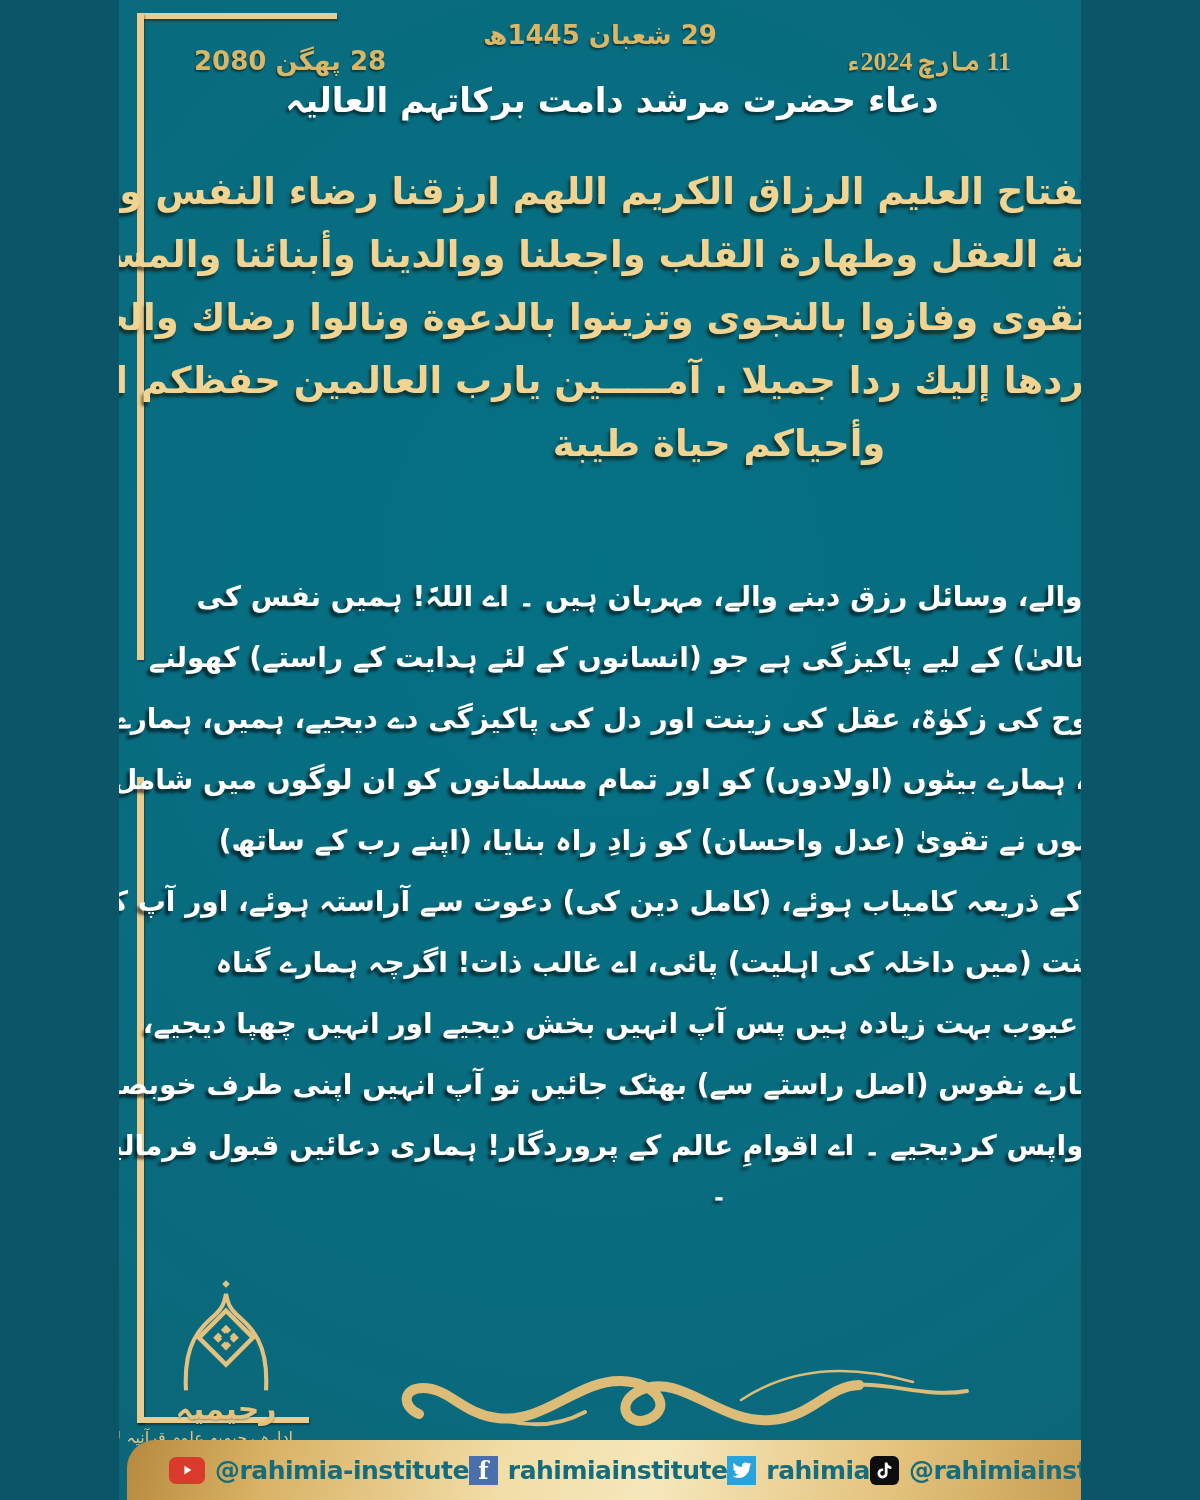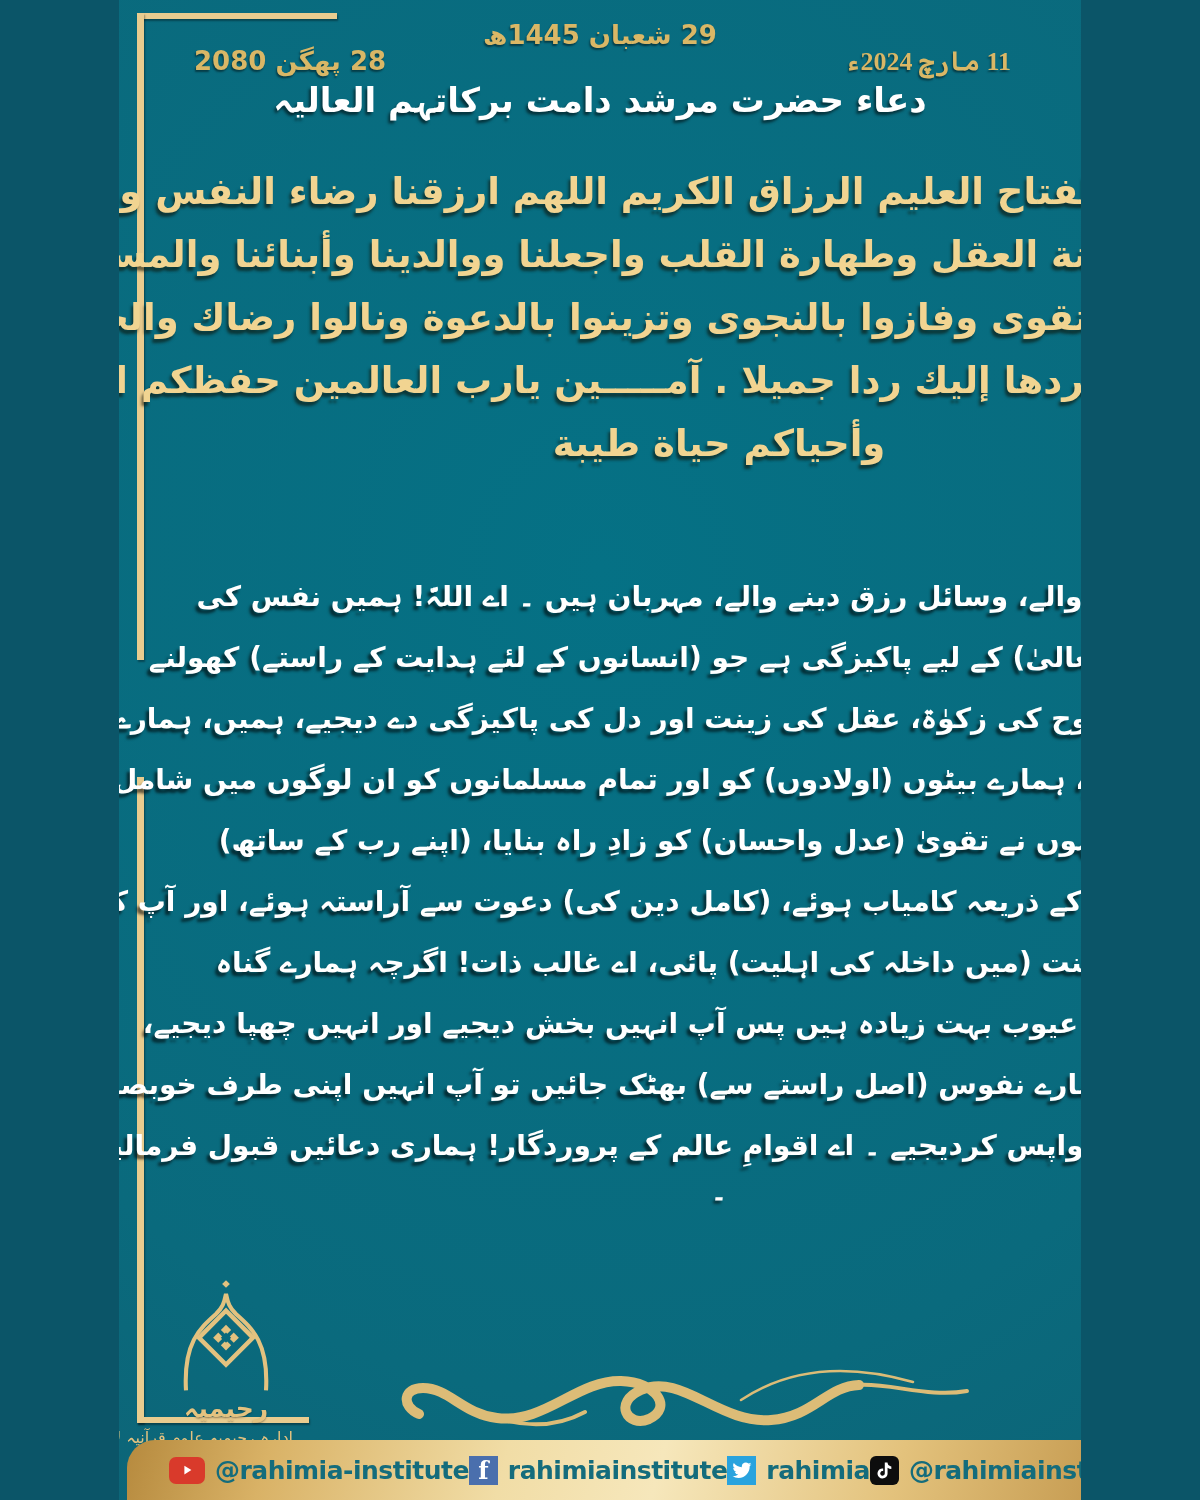--- a/index.html
+++ b/index.html
@@ -27,21 +27,21 @@
   .date {
     position:absolute; direction:rtl;
     color:#d9b766; font-size:26px; font-weight:bold;
     text-shadow:-1px 2px 2px rgba(0,0,0,.45);
     white-space:nowrap;
   }
   .date-hijri { top:20px; left:0; width:100%; text-align:center; }
   .date-greg  { top:46px; right:70px;font-family:Liberation Serif, serif; }
   .date-bikrami { top:46px; left:75px; }
   .page-title {
-    position:absolute; top:80px; left:0; width:100%;
+    position:absolute; top:80px; left:12px; width:100%;
     direction:rtl; text-align:center;
     color:#ffffff; font-size:34px; font-weight:bold;
     text-shadow:-2px 3px 3px rgba(0,0,0,.55);
   }
 
   
   .arabic-block { position:absolute; top:160px; left:60px; width:1080px; direction:rtl; }
   .arabic-line {
     height:63px; line-height:63px; text-align:center; white-space:nowrap;
     color:#f1d491; font-size:37px; font-weight:bold;
@@ -54,21 +54,21 @@
     height:61px; line-height:61px; text-align:center; white-space:nowrap;
     color:#ffffff; font-size:28px; font-weight:bold;
     text-shadow:-3px 4px 3px rgba(0,0,0,.6);
   }
   .urdu-end { height:40px; line-height:30px; text-align:center; color:#fff;
     font-size:28px; font-weight:bold; text-shadow:-2px 3px 3px rgba(0,0,0,.6); }
 
   
   .logo { position:absolute; left:40px; top:1274px; width:134px; text-align:center; }
   .logo-name {
-    direction:rtl; color:#e3c27f; font-size:25px; font-weight:bold; line-height:30px;
+    direction:rtl; color:#e3c27f; font-size:30px; font-weight:bold; line-height:30px;
     text-shadow:0 1px 2px rgba(0,0,0,.35);
   }
   .logo-sub {
     direction:rtl; color:#e3c27f; font-size:16px; font-weight:normal; margin-top:4px;
     white-space:nowrap;
   }
 
   
   .flourish { position:absolute; left:270px; top:1358px; width:590px; height:82px; }
 

